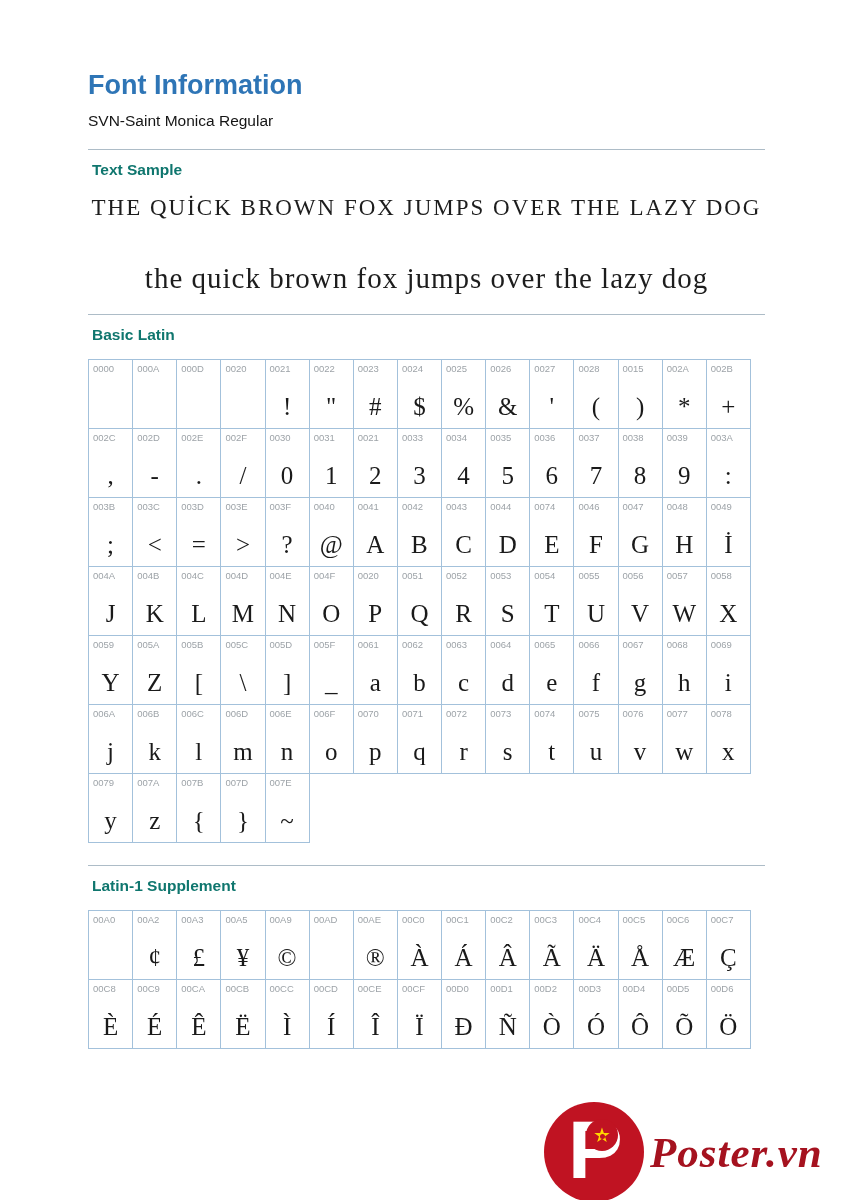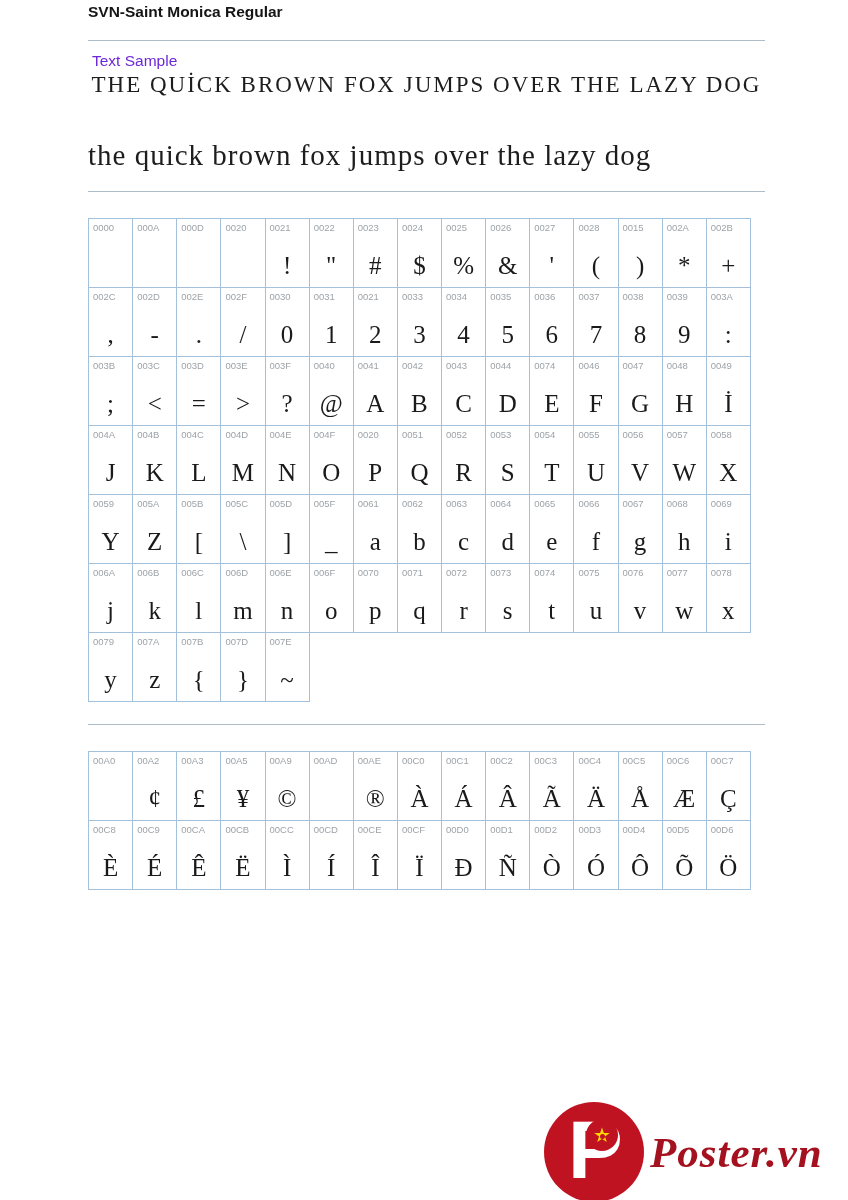--- a/index.html
+++ b/index.html
@@ -1,37 +1,37 @@
 <!DOCTYPE html>
 <html><head>
 <meta charset="utf-8">
 <style>
   html,body{margin:0;padding:0;background:#ffffff;}
   body{width:848px;height:1200px;position:relative;overflow:hidden;
        font-family:"Liberation Sans",sans-serif;color:#111;}
   .content{position:absolute;left:88px;top:0;width:677px;}
 
   .doc-title{margin:70px 0 8px 0;font-size:27px;font-weight:bold;color:#2E75B6;letter-spacing:0;}
-  .meta-line{font-size:15.5px;font-weight:bold;line-height:23px;color:#151515;}
+  .meta-line{font-size:15.5px;font-weight:normal;line-height:23px;color:#151515;}
 
   .rule{border:none;border-top:1px solid #ADBCC7;margin:0;height:0;}
   .rule-1{margin-top:17px;}
   .rule-2{margin-top:19px;}
   .rule-3{margin-top:23px;}
 
-  .section-heading{font-size:15.5px;font-weight:normal;color:#6d28d9;margin:11px 0 0 4px;}
-
-  .sample-upper{margin-top:2px;text-align:center;
+  .section-heading{font-size:15.5px;font-weight:bold;color:#0f766e;margin:11px 0 0 4px;}
+
+  .sample-upper{margin-top:16px;text-align:center;
     font-family:"Liberation Serif",serif;font-weight:normal;
     font-size:23px;letter-spacing:2px;color:#1d1d1d;}
-  .sample-lower{margin-top:41px;
+  .sample-lower{margin-top:41px;text-align:center;
     font-family:"Liberation Serif",serif;font-weight:normal;
     font-size:29px;letter-spacing:1px;color:#1d1d1d;}
 
-  .char-table{margin-top:26px;}
+  .char-table{margin-top:15px;}
   .char-row{display:flex;}
   .char-cell{width:45.13px;height:70px;box-sizing:border-box;position:relative;
     border:1px solid #A3C1DB;margin-right:-1px;margin-bottom:-1px;background:#fff;}
   .char-code{position:absolute;top:3px;left:4px;font-size:9.5px;color:#9DA3A8;
     font-family:"Liberation Sans",sans-serif;}
   .char-glyph{position:absolute;bottom:9px;left:0;width:100%;text-align:center;
     font-family:"Liberation Serif",serif;font-size:25px;color:#1a1a1a;line-height:1;}
 
   .logo{position:absolute;left:544px;top:1102px;display:flex;align-items:center;}
   .logo-circle{width:100px;height:100px;border-radius:50%;background:#C01322;position:relative;flex:none;}
@@ -43,30 +43,32 @@
   .logo-star::after{content:"";position:absolute;left:50%;top:55%;width:5px;height:5px;margin:-2.5px 0 0 -2.5px;
     border-radius:50%;background:#C01322;}
   .logo-text{margin-left:6px;font-family:"Liberation Serif",serif;font-style:italic;font-weight:bold;
     font-size:43px;color:#A5121F;letter-spacing:1px;white-space:nowrap;}
 </style>
 </head>
 <body>
 
 <div class="content">
 
+  <h1 class="doc-title">Font Information</h1>
   <div class="meta-line">SVN-Saint Monica Regular</div>
 
   <hr class="rule rule-1">
 
   <div class="section-heading">Text Sample</div>
   <div class="sample-upper">THE QUİCK BROWN FOX JUMPS OVER THE LAZY DOG</div>
   <div class="sample-lower">the quick brown fox jumps over the lazy dog</div>
 
   <hr class="rule rule-2">
 
+  <div class="section-heading">Basic Latin</div>
   <div class="char-table">
       <div class="char-row">
         <div class="char-cell">
           <span class="char-code">0000</span>
           <span class="char-glyph"></span>
         </div>
         <div class="char-cell">
           <span class="char-code">000A</span>
           <span class="char-glyph"></span>
         </div>
@@ -452,20 +454,21 @@
         </div>
         <div class="char-cell">
           <span class="char-code">007E</span>
           <span class="char-glyph">~</span>
         </div>
       </div>
     </div>
 
   <hr class="rule rule-3">
 
+  <div class="section-heading">Latin-1 Supplement</div>
   <div class="char-table">
       <div class="char-row">
         <div class="char-cell">
           <span class="char-code">00A0</span>
           <span class="char-glyph"></span>
         </div>
         <div class="char-cell">
           <span class="char-code">00A2</span>
           <span class="char-glyph">¢</span>
         </div>

